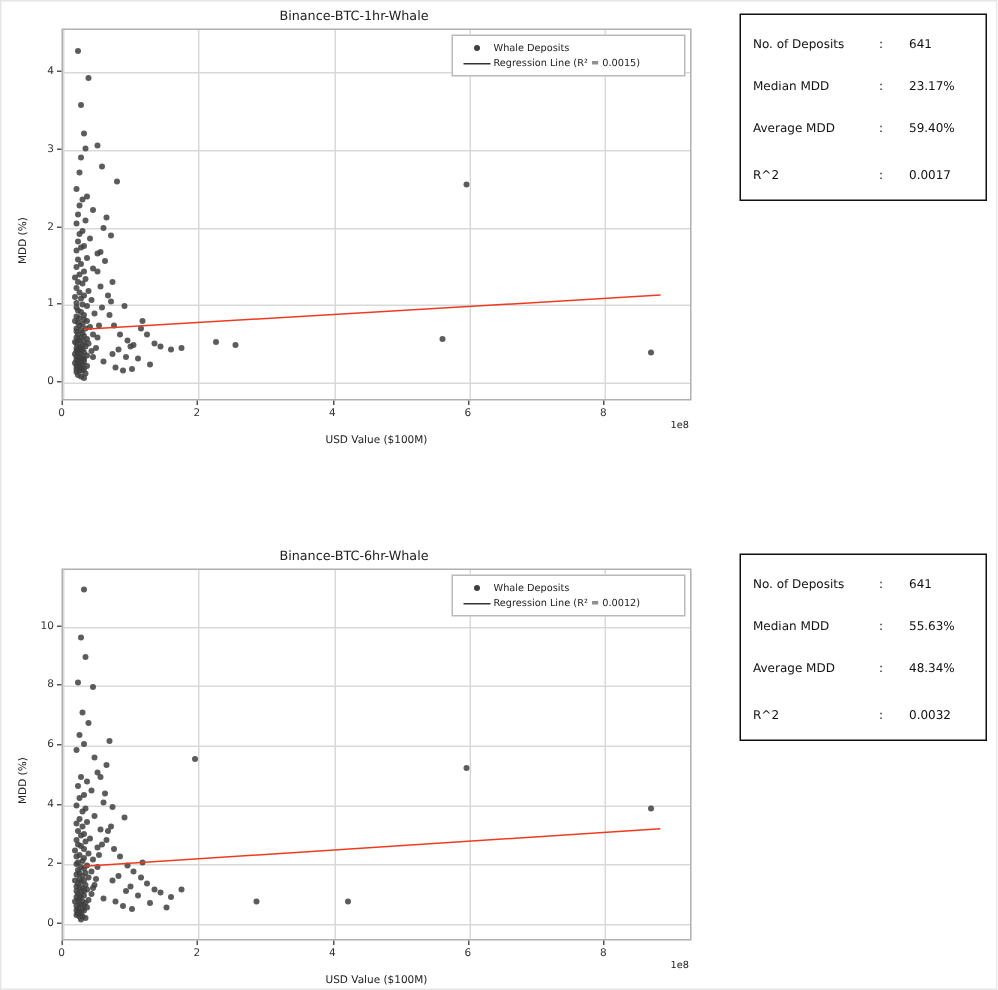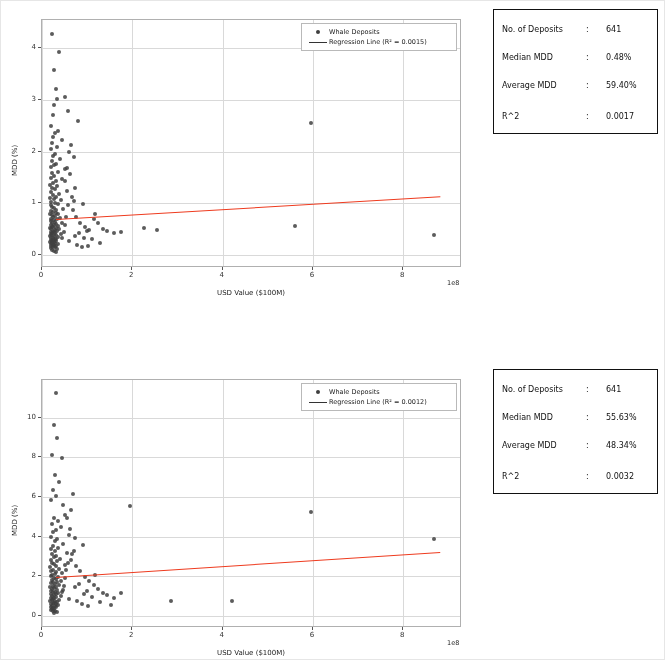--- a/index.html
+++ b/index.html
@@ -148,20 +148,21 @@
   .stats-key { width: 84px; padding-left: 8px; }
   .stats-colon { width: 20px; text-align: left; }
   .stats-val { flex: 1; }
 </style>
 </head>
 <body>
 
 <div class="page">
 
   <div class="chart-block" id="block0" style="left:0px; top:0px; width:470px; height:300px;">
+    <div class="chart-title" style="top:5px;">Binance-BTC-1hr-Whale</div>
     <div class="plot" id="plot0" style="left:40px; top:18px; width:420px; height:248px;">
         <div class="gridline-v" style="left: 0px;"></div>
         <div class="gridline-v" style="left: 90.3226px;"></div>
         <div class="gridline-v" style="left: 180.645px;"></div>
         <div class="gridline-v" style="left: 270.968px;"></div>
         <div class="gridline-v" style="left: 361.29px;"></div>
         <div class="gridline-h" style="top: 235.083px;"></div>
         <div class="gridline-h" style="top: 183.417px;"></div>
         <div class="gridline-h" style="top: 131.75px;"></div>
         <div class="gridline-h" style="top: 80.0833px;"></div>
@@ -347,21 +348,21 @@
     </div>
     <div class="stats" id="stats0" style="left:492px; top:8px; width:165px; height:125px;">
       <div class="stats-row" style="top:8px;">
         <span class="stats-key">No. of Deposits</span>
         <span class="stats-colon">:</span>
         <span class="stats-val">641</span>
       </div>
       <div class="stats-row" style="top:36px;">
         <span class="stats-key">Median MDD</span>
         <span class="stats-colon">:</span>
-        <span class="stats-val">0.48%</span>
+        <span class="stats-val">23.17%</span>
       </div>
       <div class="stats-row" style="top:64px;">
         <span class="stats-key">Average MDD</span>
         <span class="stats-colon">:</span>
         <span class="stats-val">59.40%</span>
       </div>
       <div class="stats-row" style="top:95px;">
         <span class="stats-key">R^2</span>
         <span class="stats-colon">:</span>
         <span class="stats-val">0.0017</span>
@@ -383,20 +384,21 @@
       <div class="ytick" style="left: 10px; top: 197.417px; width: 25px;">1</div>
       <div class="tickmark-y" style="left: 37px; top: 149.75px;"></div>
       <div class="ytick" style="left: 10px; top: 145.75px; width: 25px;">2</div>
       <div class="tickmark-y" style="left: 37px; top: 98.0833px;"></div>
       <div class="ytick" style="left: 10px; top: 94.0833px; width: 25px;">3</div>
       <div class="tickmark-y" style="left: 37px; top: 46.4167px;"></div>
       <div class="ytick" style="left: 10px; top: 42.4167px; width: 25px;">4</div>
     </div>
 
   <div class="chart-block" id="block1" style="left:0px; top:360px; width:470px; height:300px;">
+    <div class="chart-title" style="top:5px;">Binance-BTC-6hr-Whale</div>
     <div class="plot" id="plot1" style="left:40px; top:18px; width:420px; height:248px;">
         <div class="gridline-v" style="left: 0px;"></div>
         <div class="gridline-v" style="left: 90.3226px;"></div>
         <div class="gridline-v" style="left: 180.645px;"></div>
         <div class="gridline-v" style="left: 270.968px;"></div>
         <div class="gridline-v" style="left: 361.29px;"></div>
         <div class="gridline-h" style="top: 236.096px;"></div>
         <div class="gridline-h" style="top: 196.416px;"></div>
         <div class="gridline-h" style="top: 156.736px;"></div>
         <div class="gridline-h" style="top: 117.056px;"></div>

